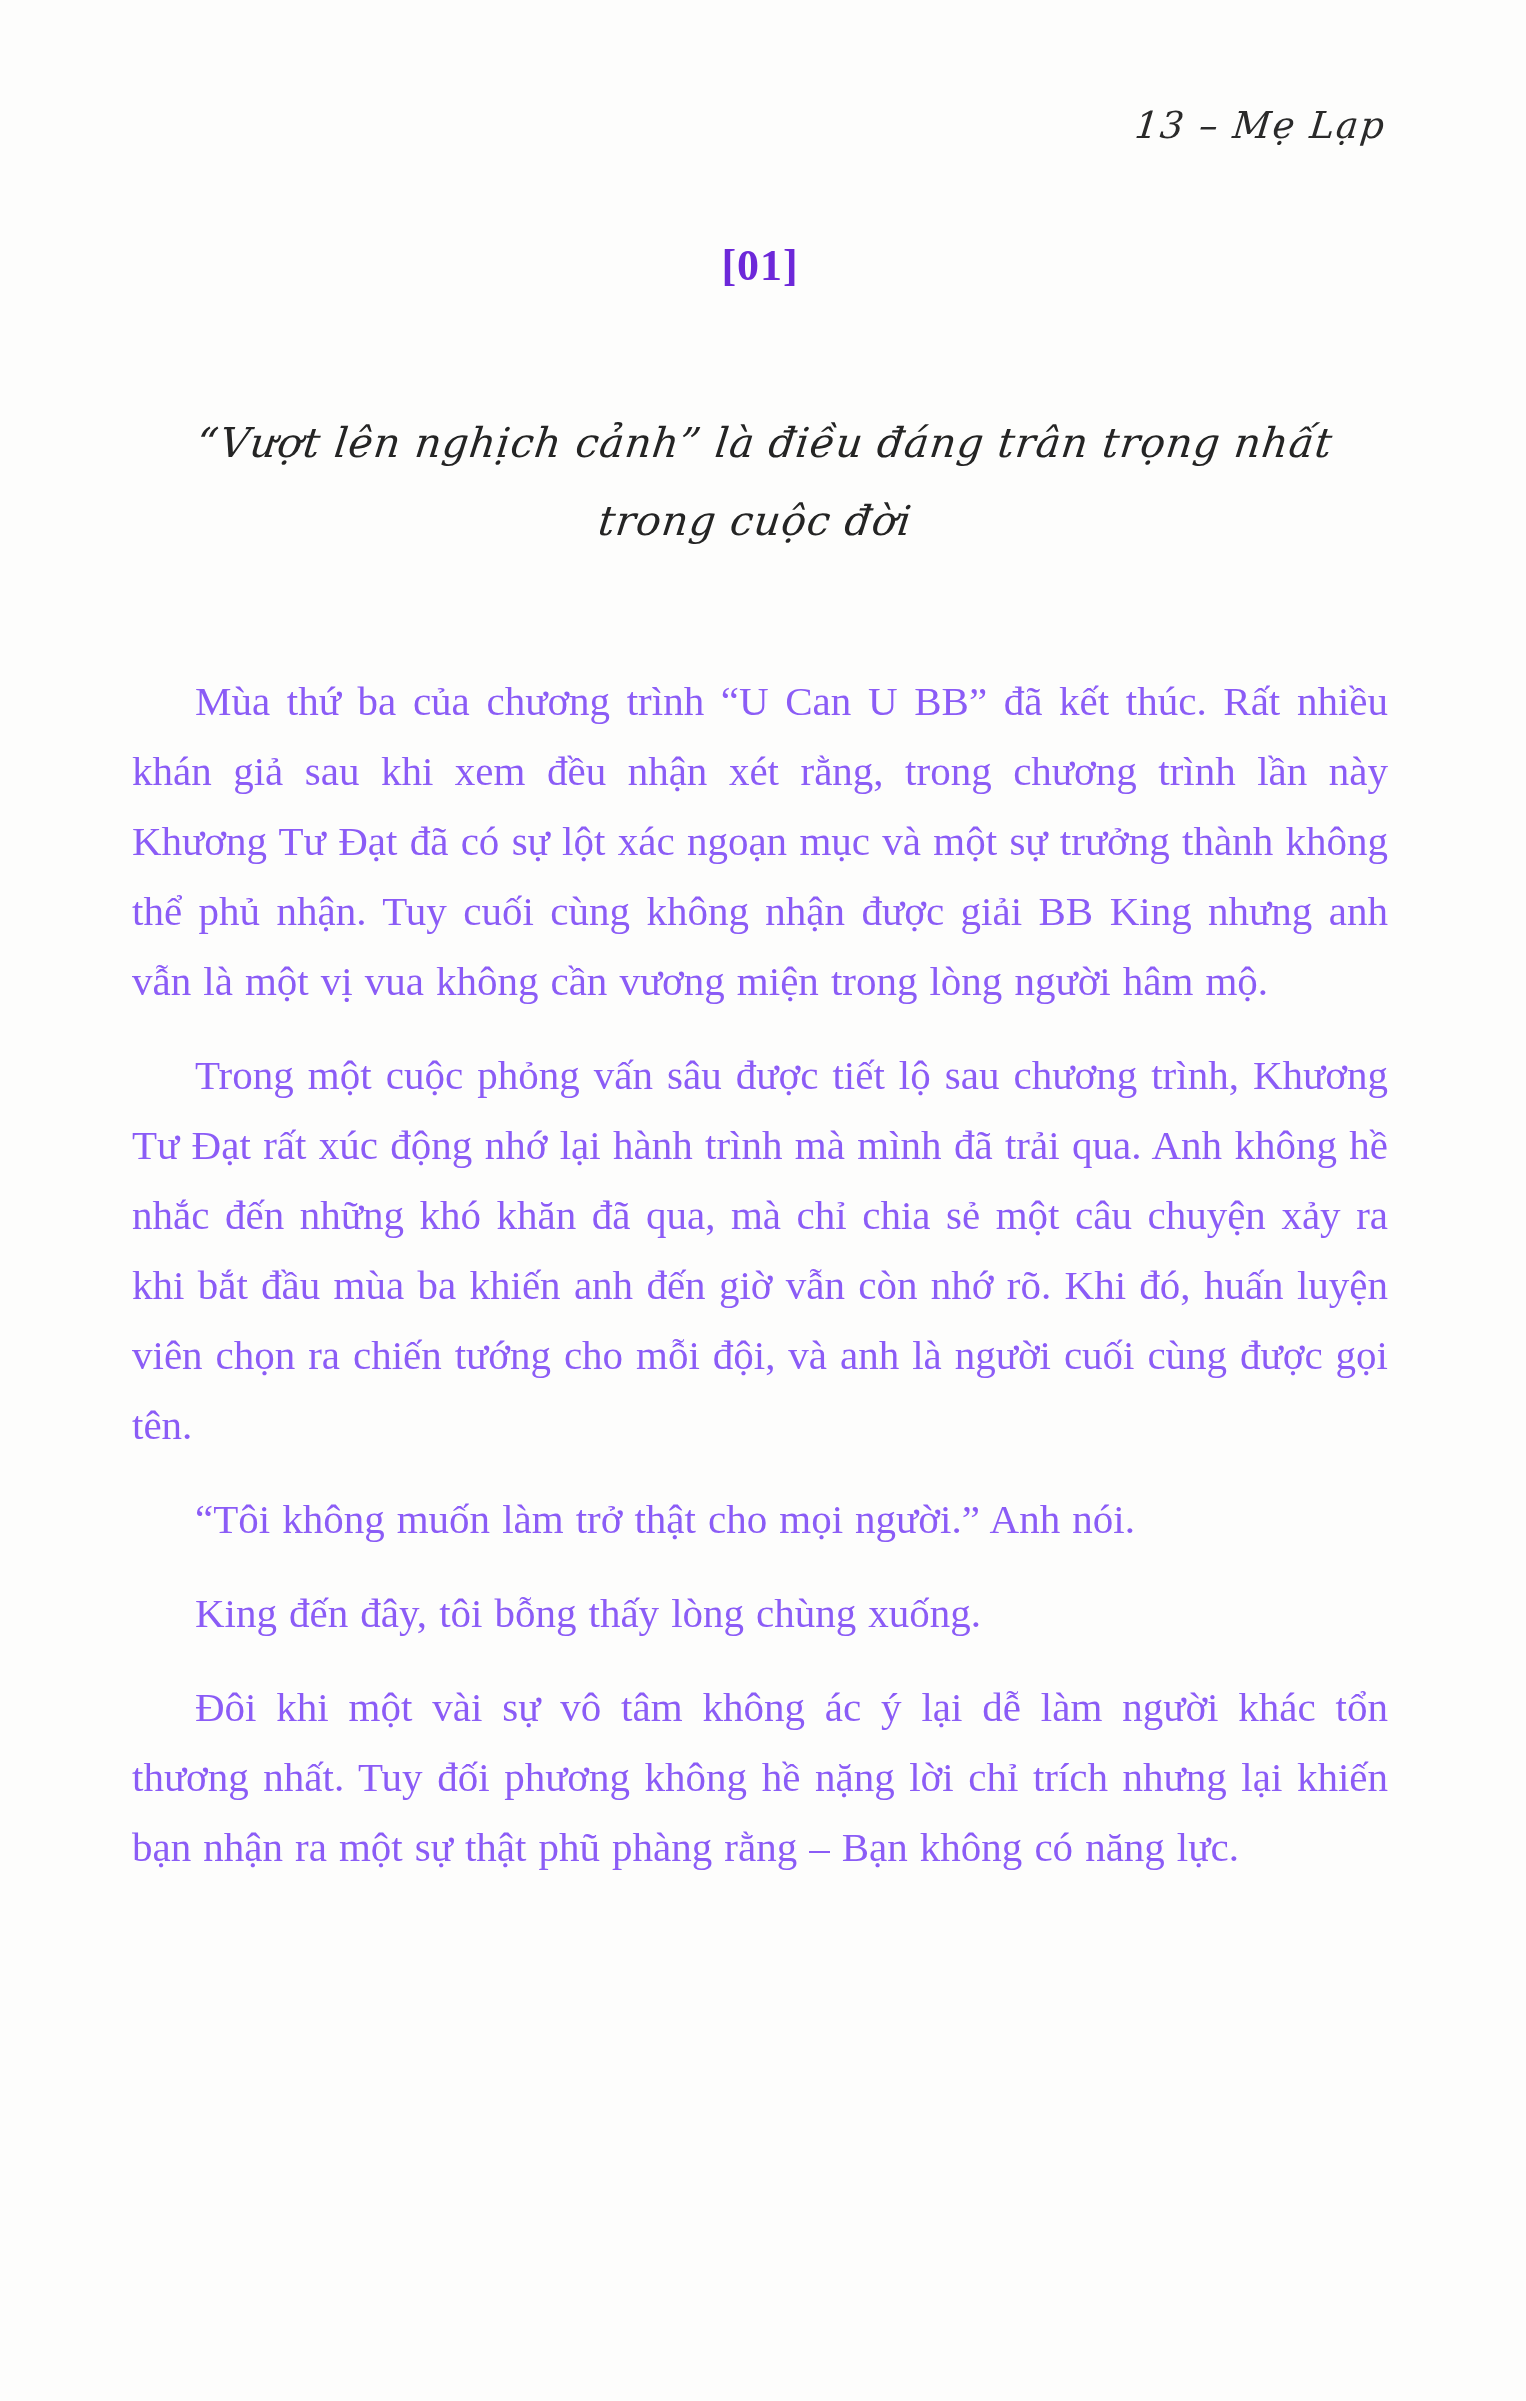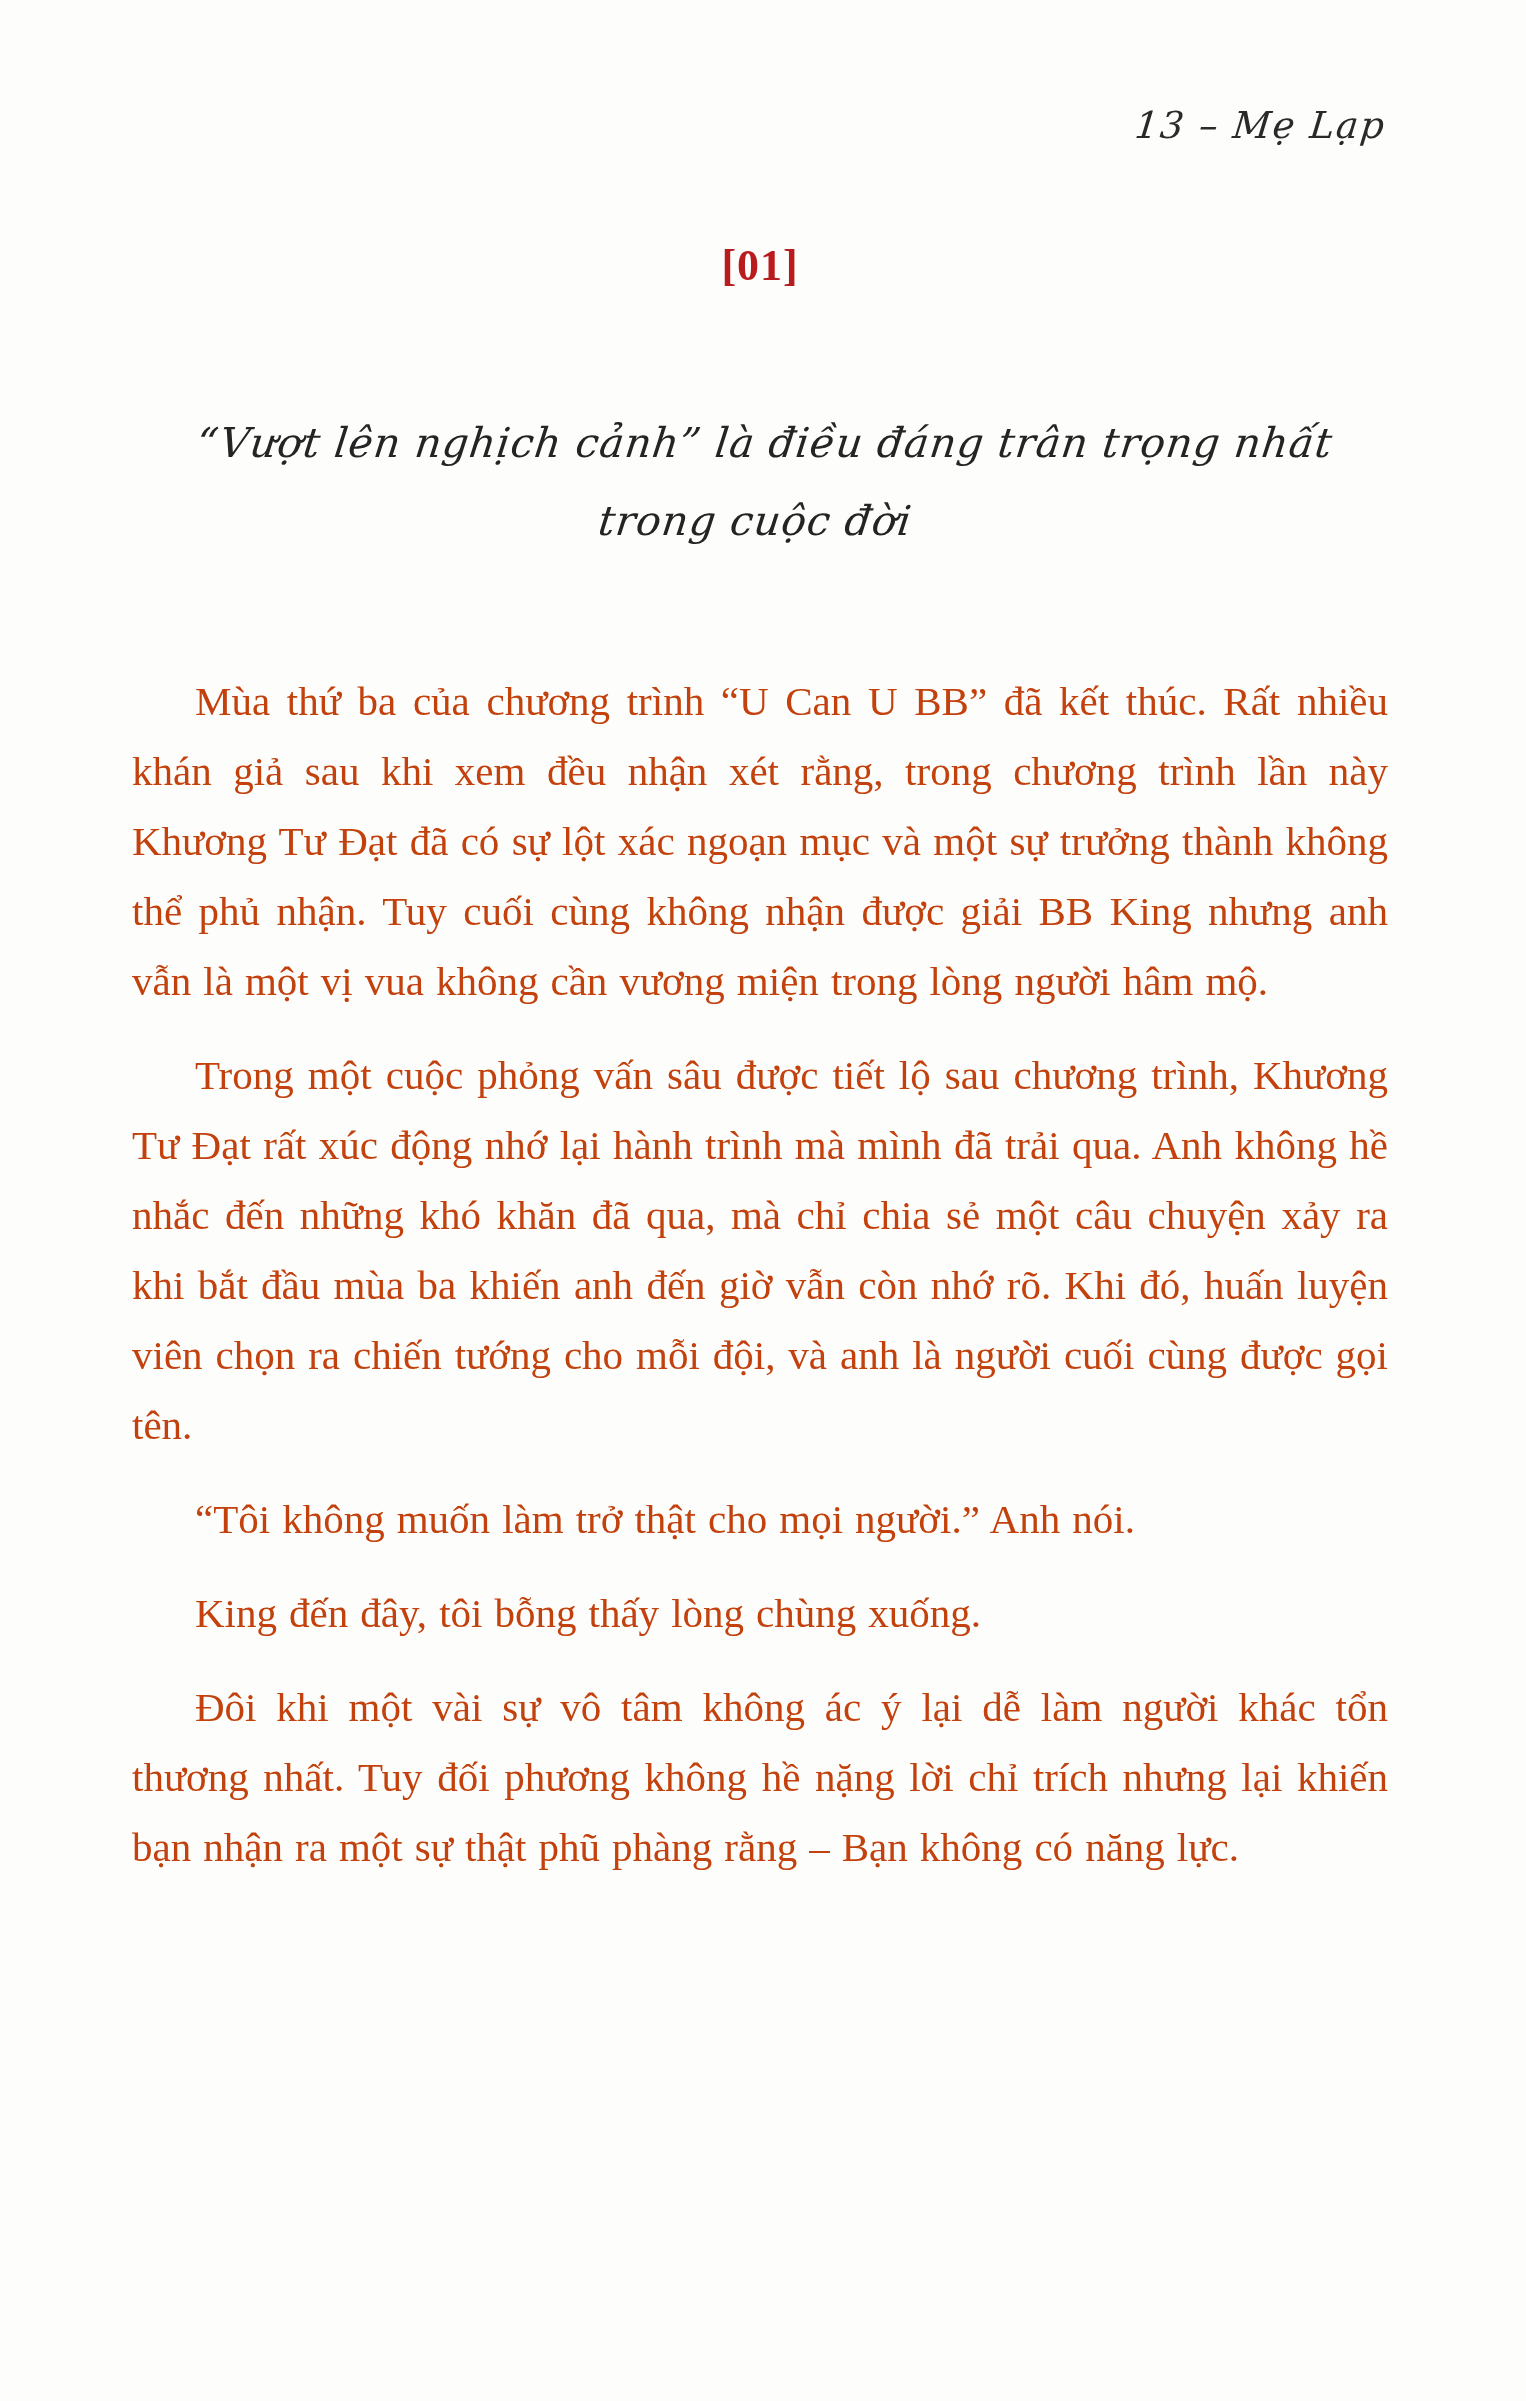--- a/index.html
+++ b/index.html
@@ -33,21 +33,21 @@
 
   .content {
     padding: 240px 139px 0 132px;
   }
 
   .chapter-number {
     text-align: center;
     font-weight: bold;
     font-size: 44px;
     letter-spacing: 0.9px;
-    color: #b91c1c;
+    color: #6d28d9;
   }
 
   .chapter-title {
     margin-top: 113px;
     text-align: center;
     font-style: italic;
     font-family: "DejaVu Serif", serif;
     font-size: 41px;
     line-height: 78px;
     color: #242424;
@@ -58,21 +58,21 @@
   .body-text {
     margin-top: 106px;
   }
 
   .body-text p {
     font-size: 41px;
     line-height: 70px;
     text-align: justify;
     text-indent: 63px;
     margin-bottom: 24px;
-    color: #c2410c;
+    color: #8b5cf6;
     word-spacing: 1.8px;
   }
 </style>
 </head>
 <body>
 
 <div class="page">
 
   <div class="running-head">13 – Mẹ Lạp</div>
 

